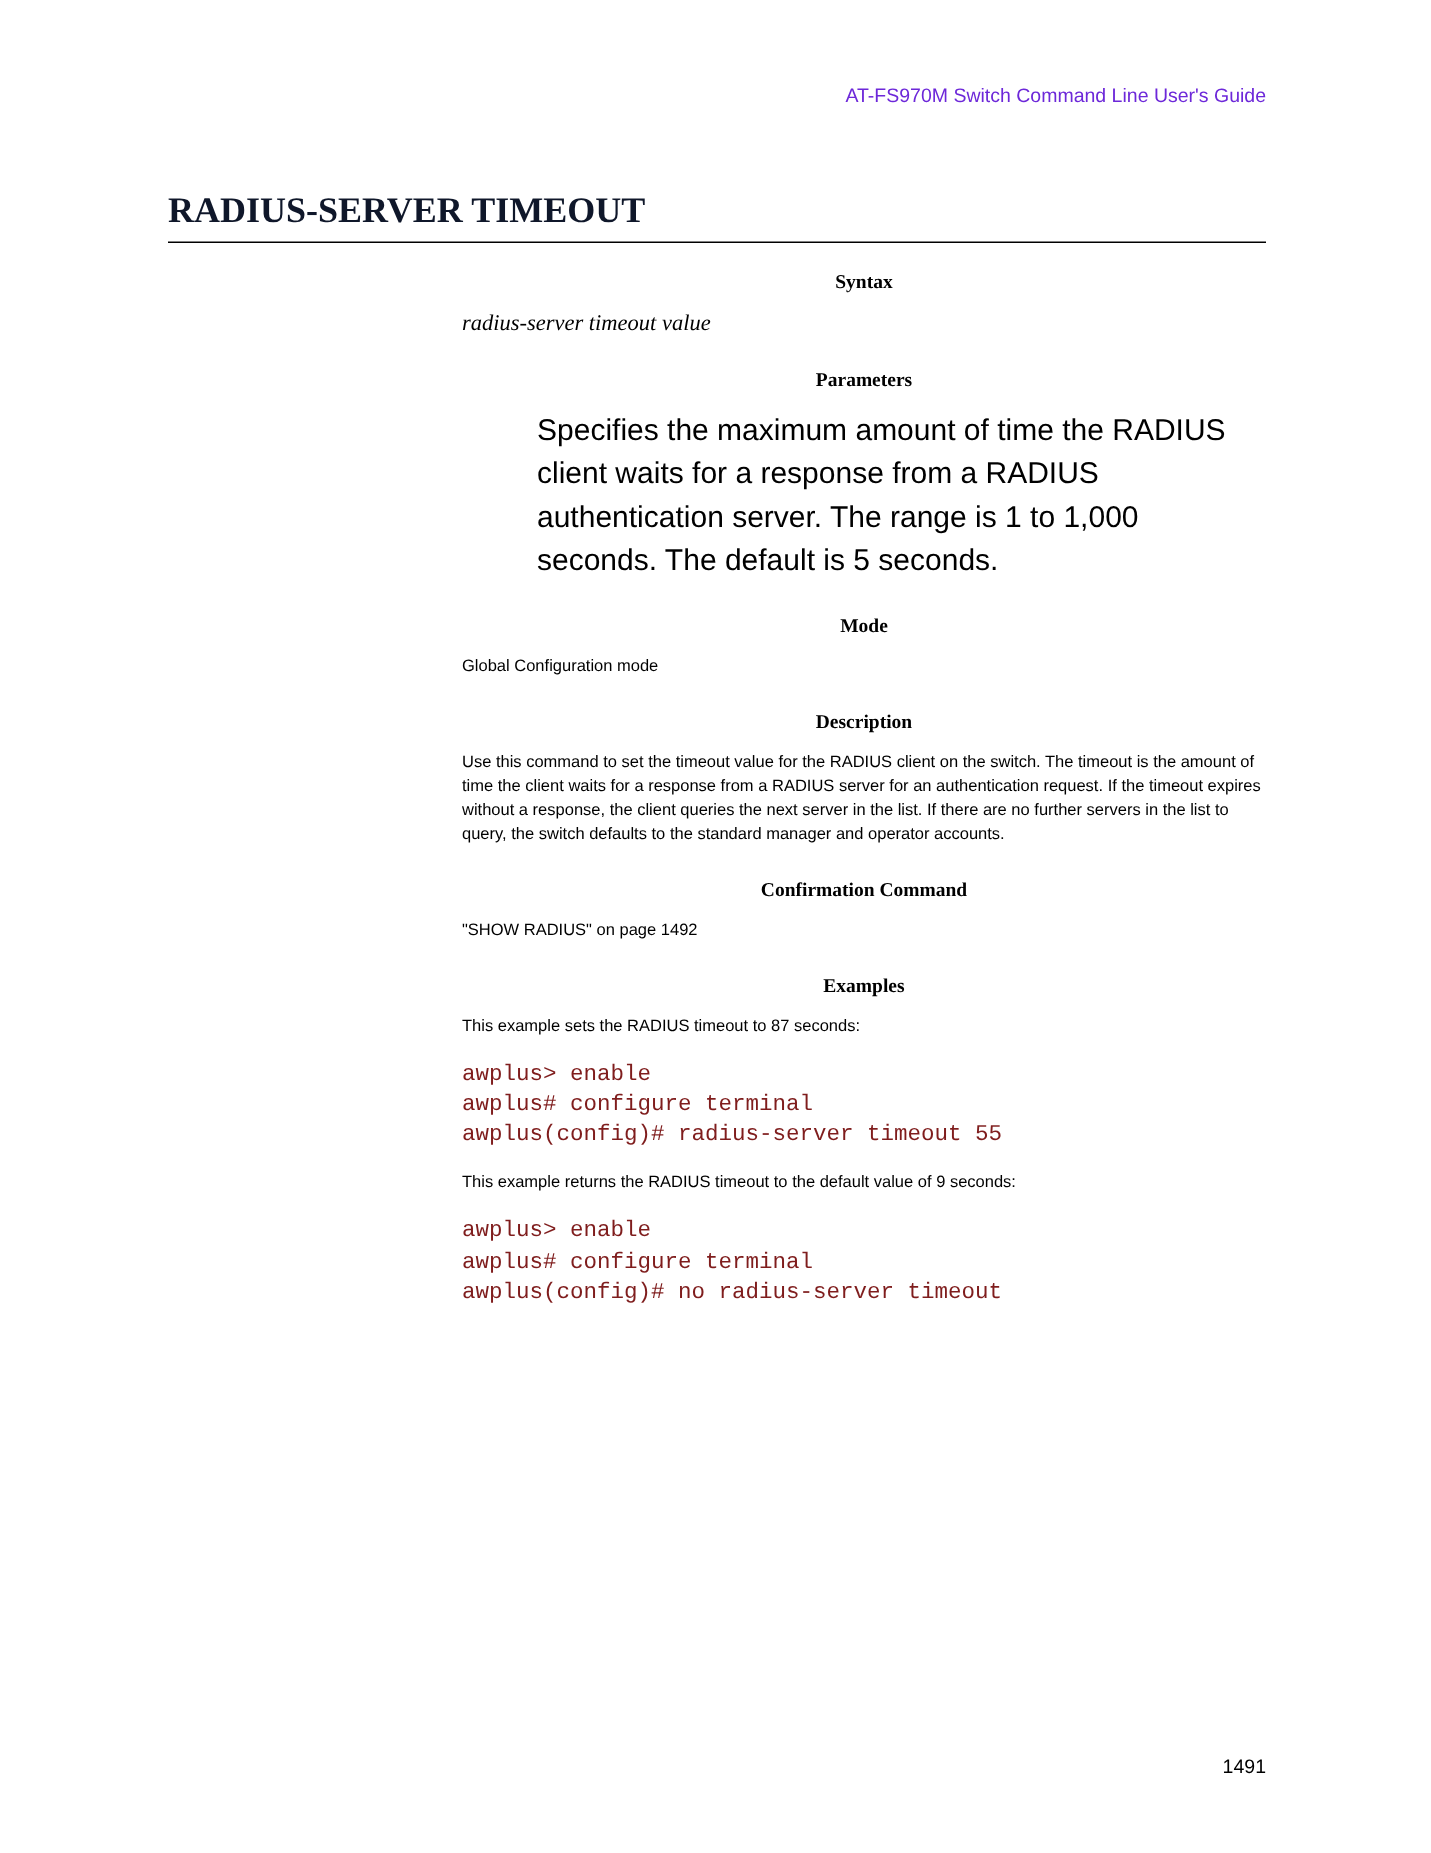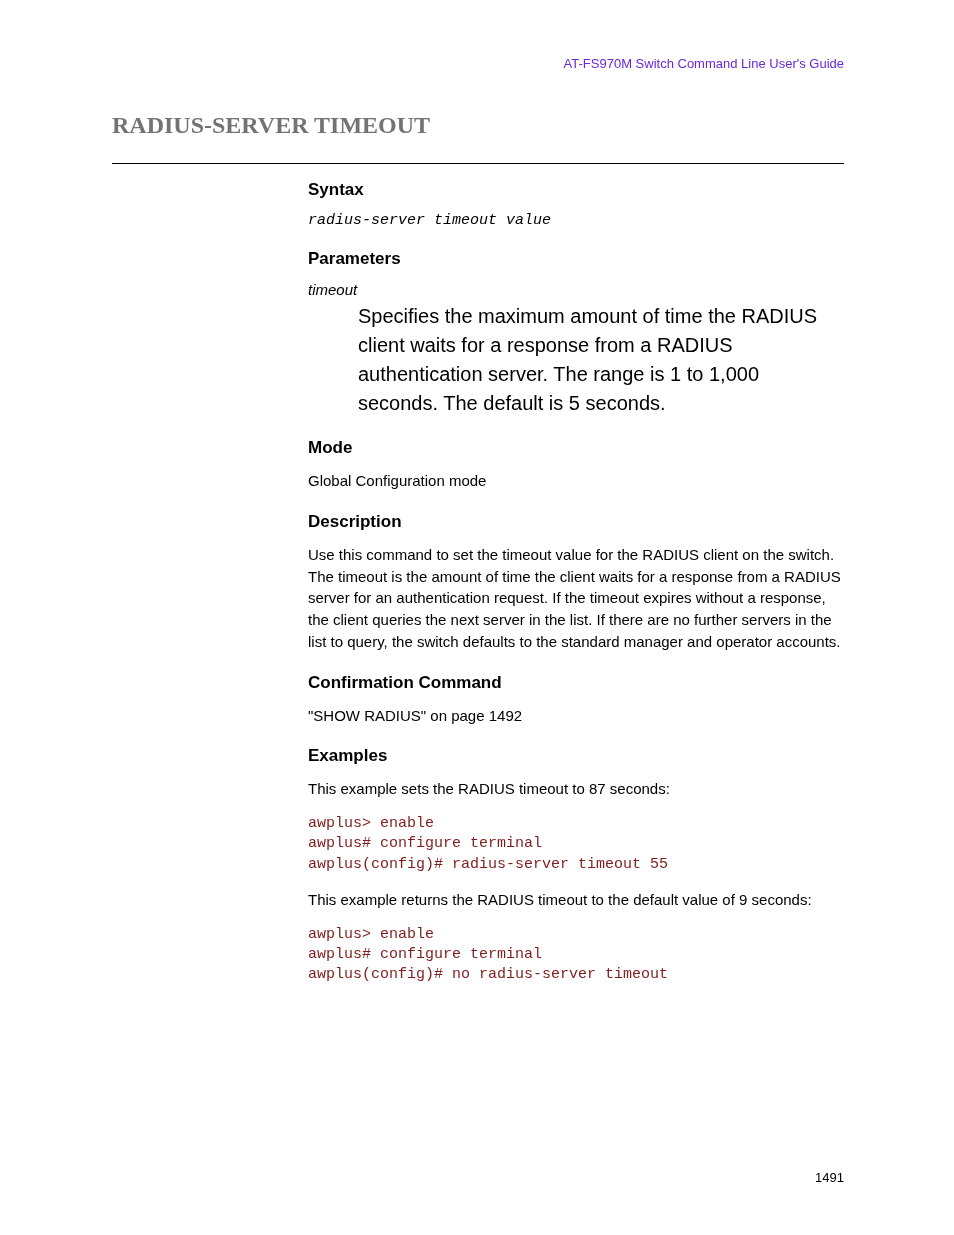--- a/index.html
+++ b/index.html
@@ -16,69 +16,70 @@
     }
     .header-text {
       position: absolute;
       top: 56px;
       right: 110px;
       font-size: 13px;
       color: #6d28d9;
     }
     .main-title {
       position: absolute;
-      top: 112px;
+      top: 128px;
       left: 112px;
       right: 110px;
       font-family: "Times New Roman", Times, serif;
       font-size: 24px;
       font-weight: bold;
-      color: #737373;
+      color: #0f172a;
       border-bottom: 1.5px solid #000;
-      padding-bottom: 24px;
+      padding-bottom: 6px;
     }
     .content {
       position: absolute;
       top: 180px;
       left: 308px;
       right: 110px;
     }
     .section-heading {
-      font-family: Liberation Sans, sans-serif;
-      font-size: 17px;
+      font-family: Liberation Serif, serif;
+      font-size: 13px;
       font-weight: bold;
       color: #000;
       margin-bottom: 12px;
       margin-top: 20px;
+      text-align: center;
     }
     .section-heading.first {
       margin-top: 0;
     }
     .syntax-text {
-      font-family: Liberation Mono, monospace;
+      font-family: Liberation Serif, serif;
       font-style: italic;
       font-size: 15px;
       color: #000;
       margin-bottom: 6px;
     }
     .param-name {
       font-style: italic;
       font-size: 15px;
       color: #000;
       margin-bottom: 4px;
     }
     .param-desc {
       font-size: 20px;
       color: #000;
       line-height: 1.45;
       margin-left: 50px;
       margin-bottom: 6px;
     }
     .body-text {
-      font-size: 15px;
+      font-size: 11px;
       color: #000;
       line-height: 1.45;
       margin-bottom: 14px;
     }
     .code-block {
       font-family: "Courier New", Courier, monospace;
       font-size: 15px;
       color: #7f1d1d;
       line-height: 1.35;
       white-space: pre;
@@ -99,21 +100,20 @@
 <div class="header-text">AT-FS970M Switch Command Line User's Guide</div>
 
 <h1 class="main-title">RADIUS-SERVER TIMEOUT</h1>
 
 <div class="content">
 
   <div class="section-heading first">Syntax</div>
   <div class="syntax-text">radius-server timeout value</div>
 
   <div class="section-heading">Parameters</div>
-  <div class="param-name">timeout</div>
   <div class="param-desc">Specifies the maximum amount of time the RADIUS client waits for a response from a RADIUS authentication server. The range is 1 to 1,000 seconds. The default is 5 seconds.</div>
 
   <div class="section-heading">Mode</div>
   <div class="body-text">Global Configuration mode</div>
 
   <div class="section-heading">Description</div>
   <div class="body-text">Use this command to set the timeout value for the RADIUS client on the switch. The timeout is the amount of time the client waits for a response from a RADIUS server for an authentication request. If the timeout expires without a response, the client queries the next server in the list. If there are no further servers in the list to query, the switch defaults to the standard manager and operator accounts.</div>
 
   <div class="section-heading">Confirmation Command</div>
   <div class="body-text">"SHOW RADIUS" on page 1492</div>

